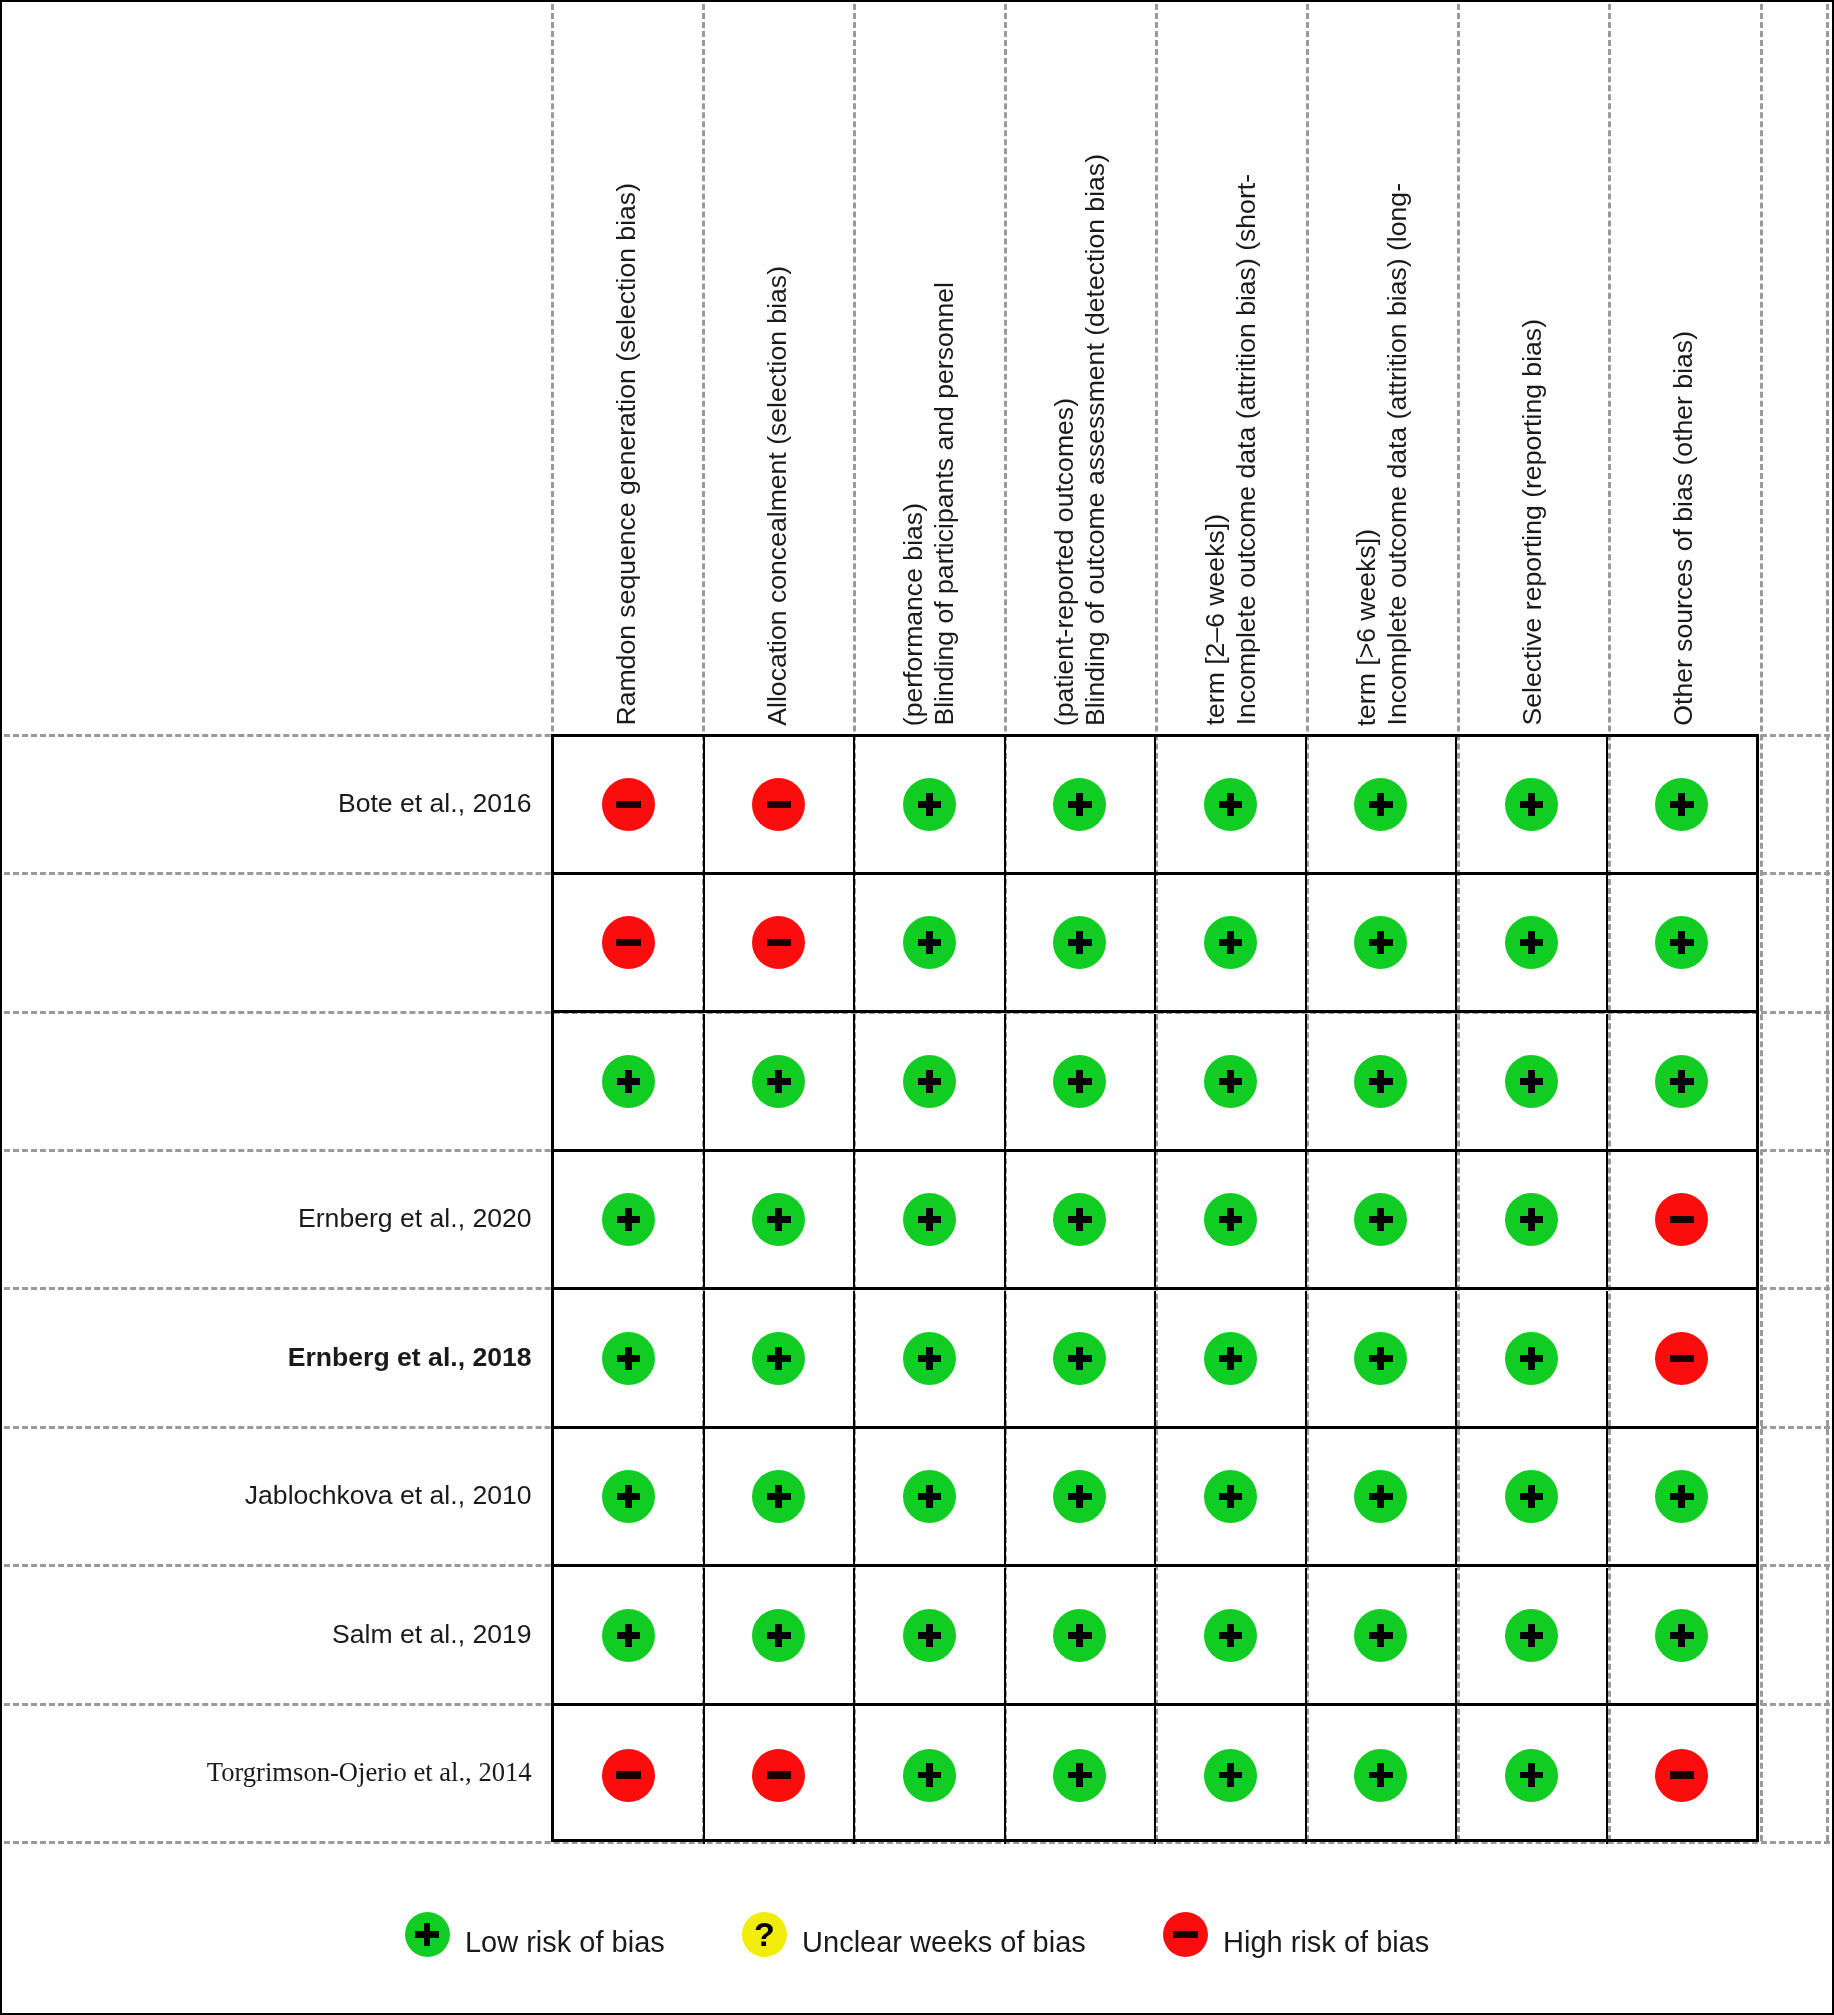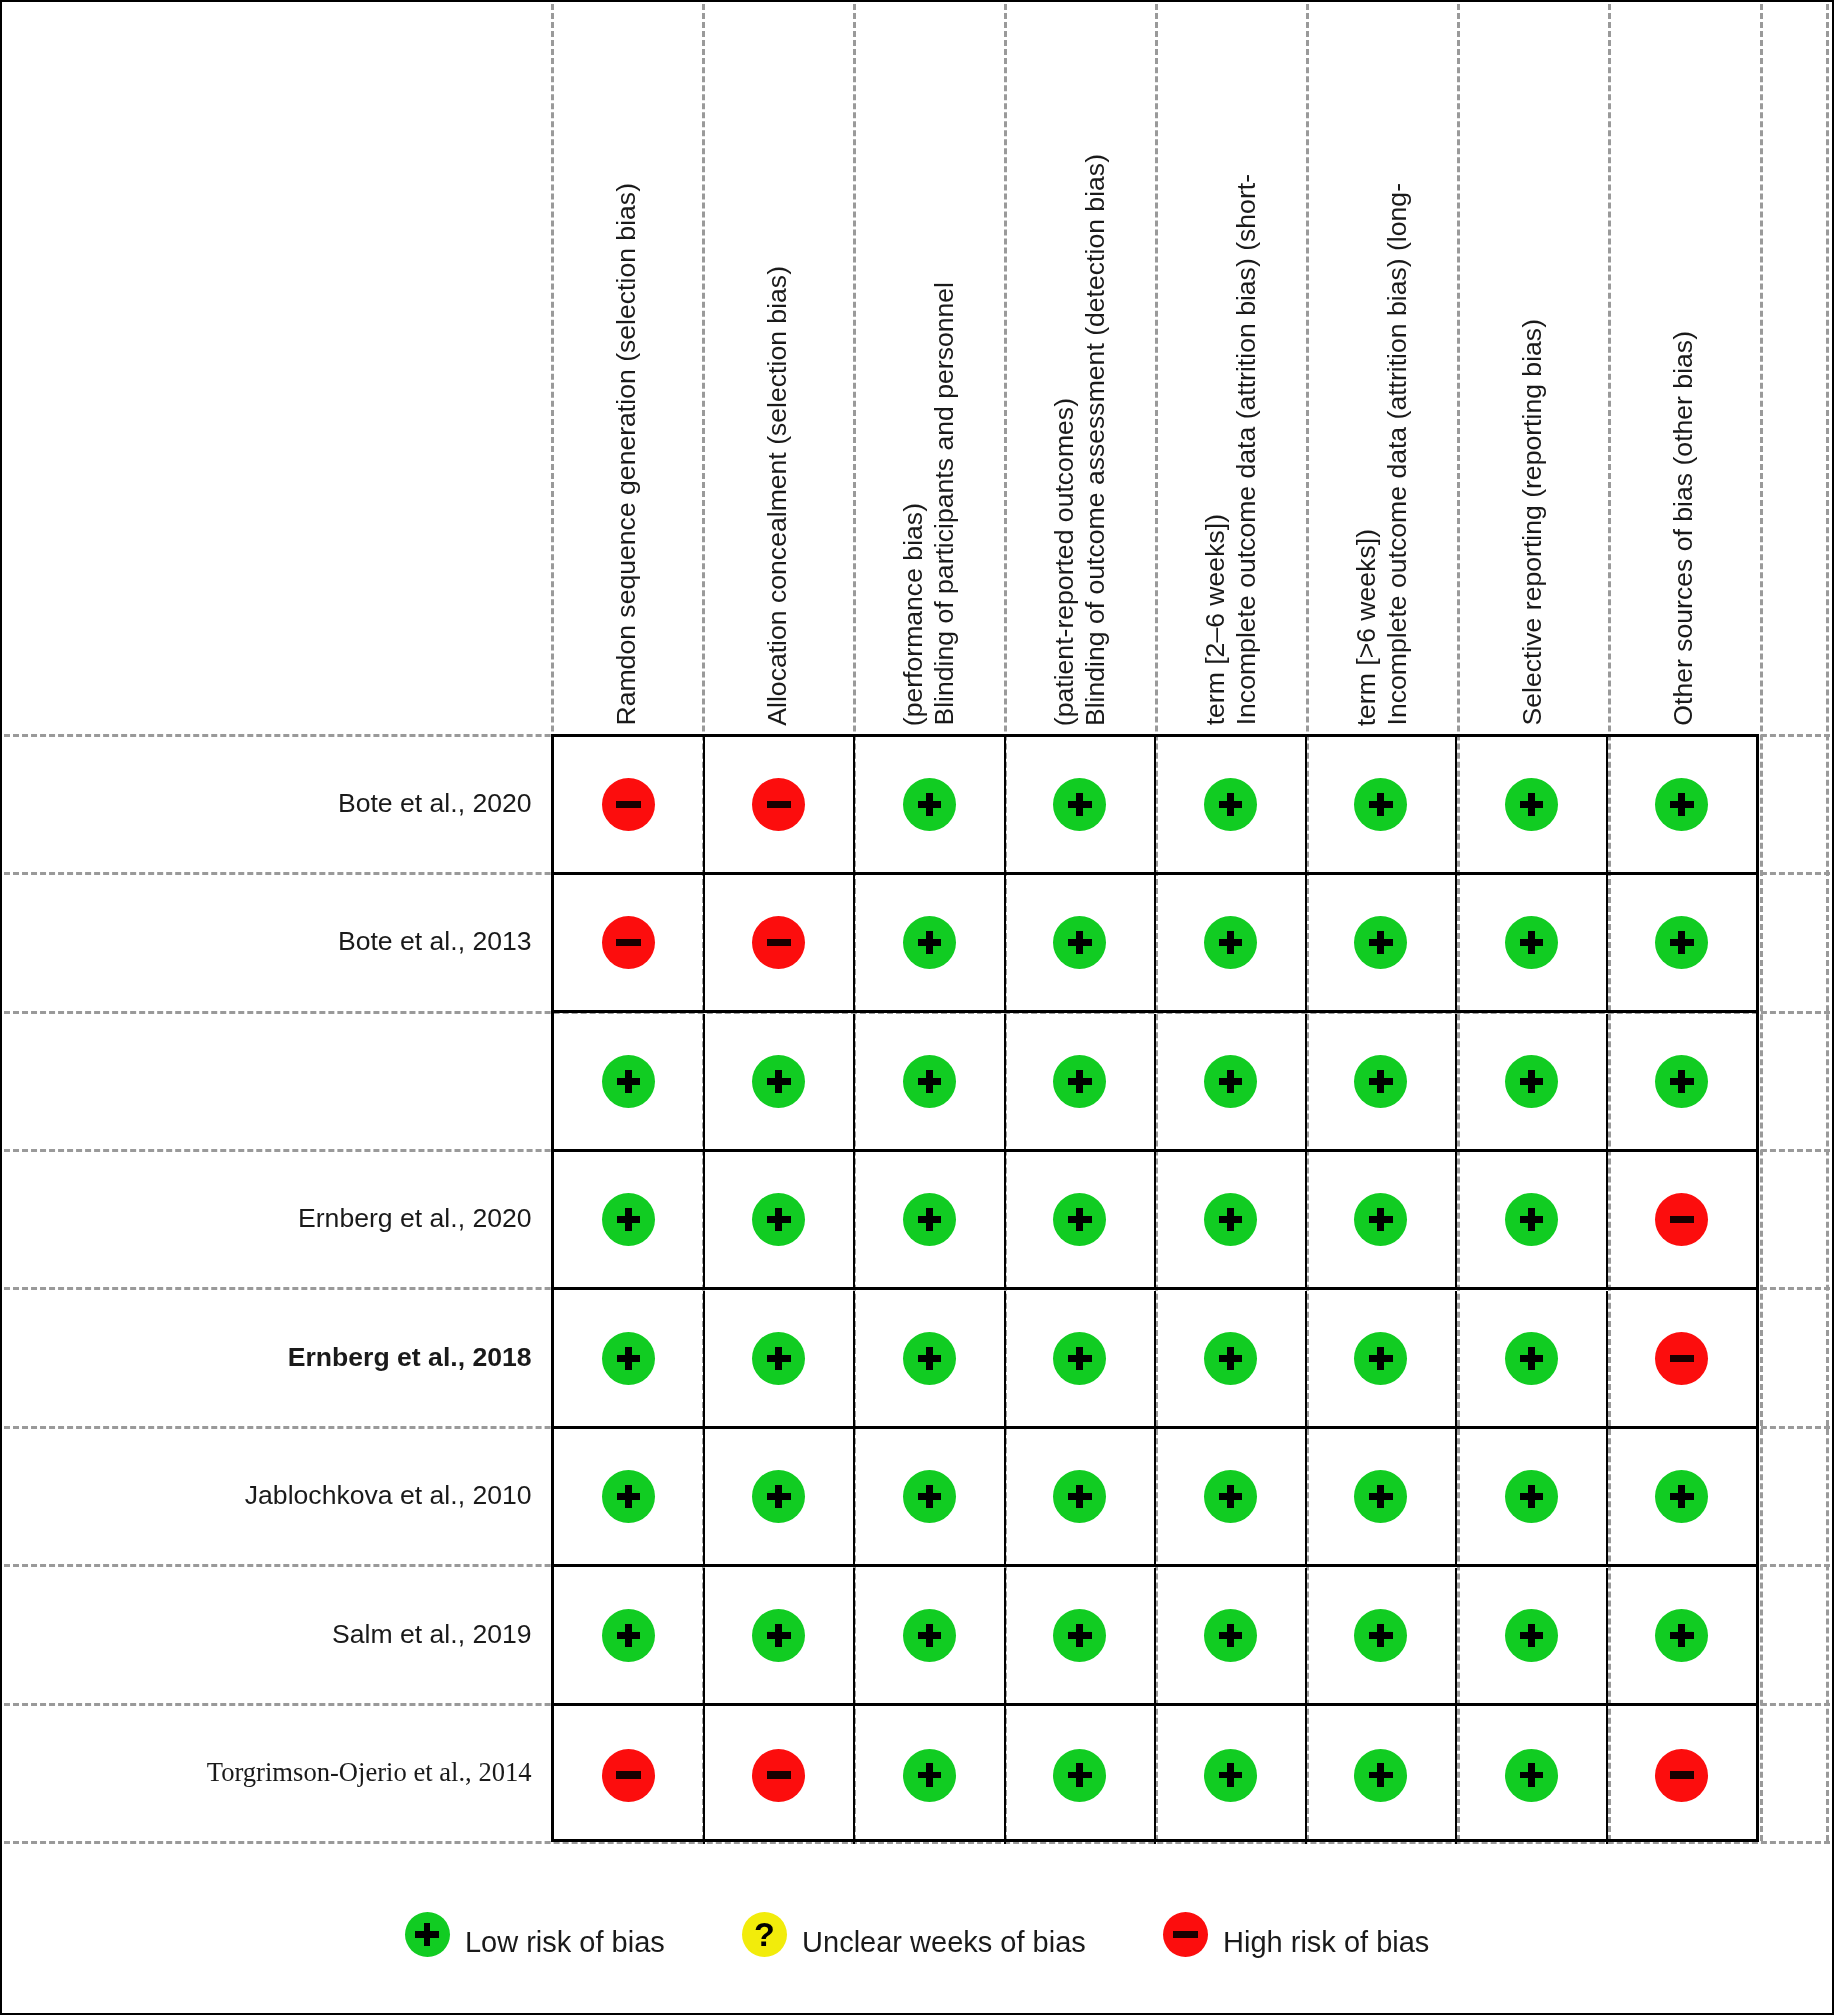--- a/index.html
+++ b/index.html
@@ -256,22 +256,21 @@
       </div>
       <div class="col-header" style="left: 1455px; width: 151px;">
         <span class="hline-text">Selective reporting (reporting bias)</span>
       </div>
       <div class="col-header" style="left: 1606px; width: 151px;">
         <span class="hline-text">Other sources of bias (other bias)</span>
       </div>
     </div>
 
   <div class="study-labels" id="study-labels" style="left: 2px; top: 732px; width: 545px; height: 1108px;">
-      <div class="study-label" style="top: 0px; height: 138px; width: 100%;">Bote et al., 2020</div>
-      <div class="study-label" style="top: 138px; height: 138px; width: 100%;">Bote et al., 2013</div>
+      <div class="study-label" style="top: 0px; height: 138px; width: 100%;">Bote et al., 2016</div>
       <div class="study-label" style="top: 415px; height: 138px; width: 100%;">Ernberg et al., 2020</div>
       <div class="study-label" style="top: 554px; height: 138px; width: 100%; font-weight: bold;">Ernberg et al., 2018</div>
       <div class="study-label" style="top: 692px; height: 138px; width: 100%;">Jablochkova et al., 2010</div>
       <div class="study-label" style="top: 831px; height: 138px; width: 100%;">Salm et al., 2019</div>
       <div class="study-label" style="top: 969px; height: 138px; width: 100%; font-family: Liberation Serif, serif;">Torgrimson-Ojerio et al., 2014</div>
     </div>
 
   <div class="matrix-box" id="matrix-box" style="left: 549px; top: 732px; width: 1208px; height: 1108px;">
       <div class="matrix-row" style="top: 0px; height: 138px;">
         <div class="matrix-cell">

